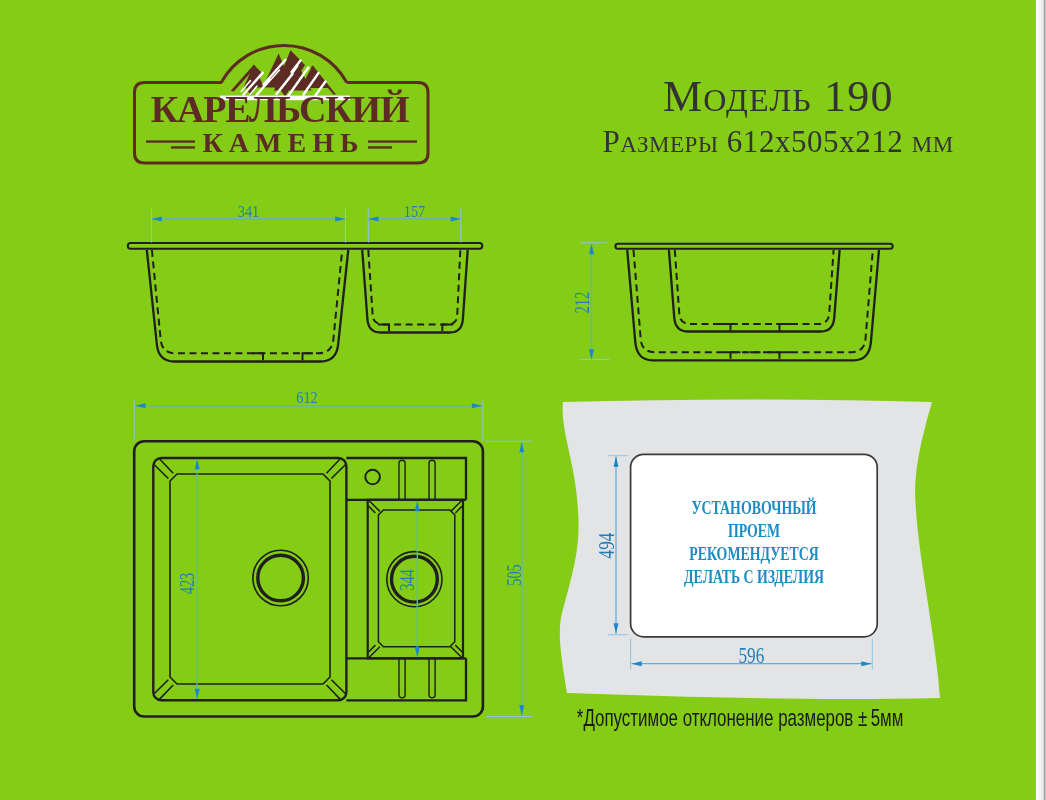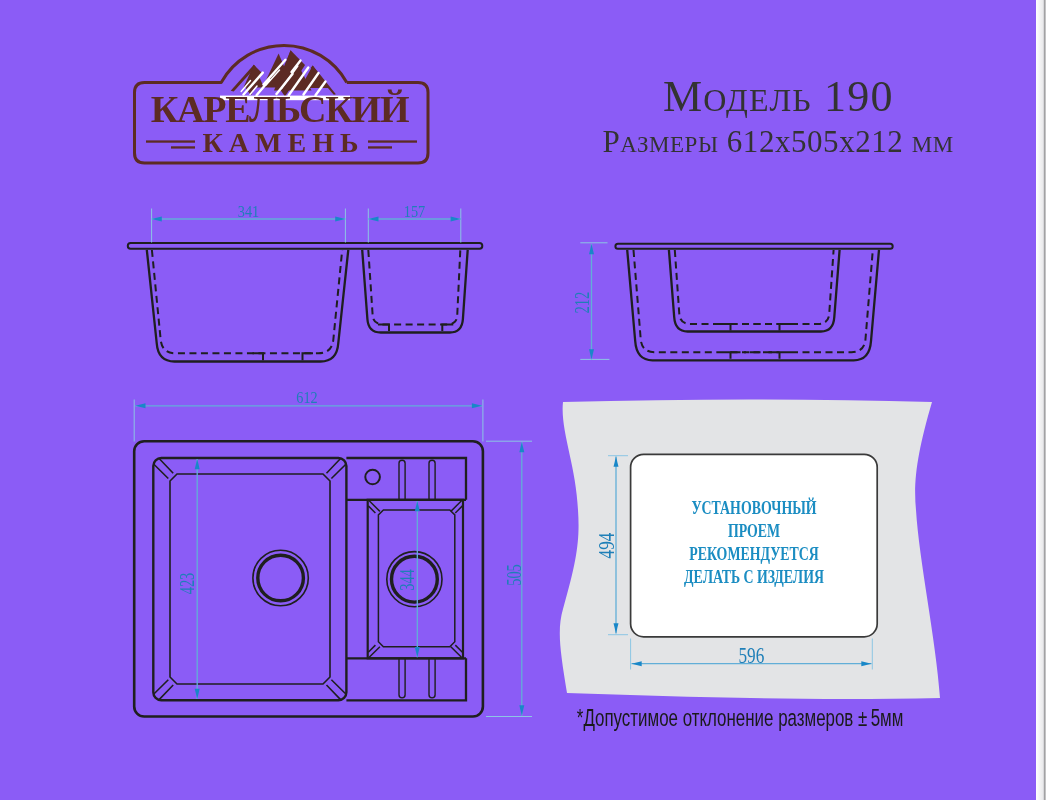--- a/index.html
+++ b/index.html
@@ -1,16 +1,16 @@
 <!DOCTYPE html>
 <html><head>
 <meta charset="utf-8">
 <style>
   html,body{margin:0;padding:0;background:#fff;}
-  #page{position:relative;width:1046px;height:800px;overflow:hidden;background:#8b5cf6;}
+  #page{position:relative;width:1046px;height:800px;overflow:hidden;background:#84cc16;}
   svg{display:block;}
   .dimtxt{font-family:"Liberation Serif",serif;fill:#1f7fb8;}
 </style>
 </head>
 <body>
 <div id="page">
 <svg width="1046" height="800" viewBox="0 0 1046 800">
 <defs>
 <marker id="ar" markerWidth="16" markerHeight="8" refX="11" refY="4" orient="auto-start-reverse" markerUnits="userSpaceOnUse">
   <path d="M11,4 L0.8,6.5 L0.8,1.5 Z" fill="#1987c8"></path>

